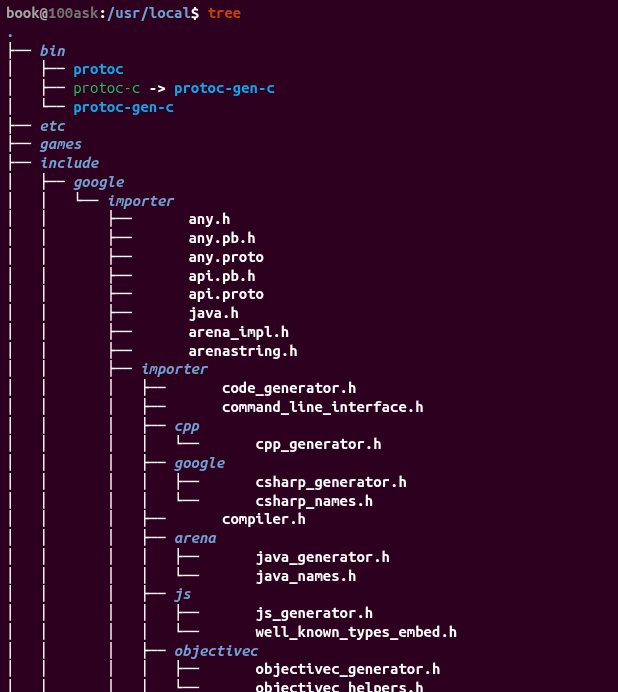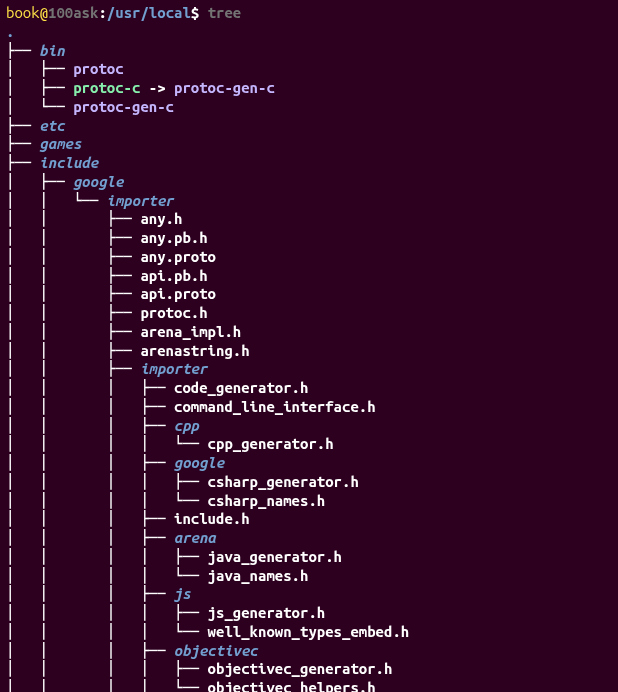--- a/index.html
+++ b/index.html
@@ -13,63 +13,64 @@
       font-size: 15px;
       line-height: 1.25;
       color: #ffffff;
       padding: 4px 6px;
       width: 618px;
       height: 692px;
       overflow: hidden;
       font-weight: bold;
     }
     .prompt-user {
-      color: #fde047;
-      font-weight: normal;
+      color: #a3a3a3;
+      font-weight: bold;
     }
     .prompt-host {
       color: #737373;
       font-weight: bold;
     }
     .prompt-colon {
       color: #ffffff;
       font-weight: bold;
     }
     .prompt-path {
       color: #729fcf;
       font-weight: bold;
       margin-top: 28px;
     }
     .prompt-dollar {
       color: #ffffff;
     }
     .command {
-      color: #737373;
+      color: #c2410c;
     }
     .tree-lines {
       color: #ffffff;
     }
     .dir {
       color: #729fcf;
       font-weight: bold;
       font-style: italic;
     }
     .exec {
-      color: #c4b5fd;
+      color: #0ea5e9;
       font-weight: bold;
     }
     .symlink {
-      color: #86efac;
-      font-weight: bold;
+      color: #22c55e;
+      font-weight: normal;
     }
     .symlink-arrow {
       color: #ffffff;
     }
     .file {
       color: #ffffff;
+      margin-left: 48px;
     }
     .dot {
       color: #729fcf;
       font-weight: bold;
     }
     pre {
       font-family: inherit;
       white-space: pre;
     }
   </style>
@@ -85,32 +86,32 @@
 <span class="tree-lines">├── </span><span class="dir">etc</span>
 <span class="tree-lines">├── </span><span class="dir">games</span>
 <span class="tree-lines">├── </span><span class="dir">include</span>
 <span class="tree-lines">│   ├── </span><span class="dir">google</span>
 <span class="tree-lines">│   │   └── </span><span class="dir">importer</span>
 <span class="tree-lines">│   │       ├── </span><span class="file">any.h</span>
 <span class="tree-lines">│   │       ├── </span><span class="file">any.pb.h</span>
 <span class="tree-lines">│   │       ├── </span><span class="file">any.proto</span>
 <span class="tree-lines">│   │       ├── </span><span class="file">api.pb.h</span>
 <span class="tree-lines">│   │       ├── </span><span class="file">api.proto</span>
-<span class="tree-lines">│   │       ├── </span><span class="file">protoc.h</span>
+<span class="tree-lines">│   │       ├── </span><span class="file">java.h</span>
 <span class="tree-lines">│   │       ├── </span><span class="file">arena_impl.h</span>
 <span class="tree-lines">│   │       ├── </span><span class="file">arenastring.h</span>
 <span class="tree-lines">│   │       ├── </span><span class="dir">importer</span>
 <span class="tree-lines">│   │       │   ├── </span><span class="file">code_generator.h</span>
 <span class="tree-lines">│   │       │   ├── </span><span class="file">command_line_interface.h</span>
 <span class="tree-lines">│   │       │   ├── </span><span class="dir">cpp</span>
 <span class="tree-lines">│   │       │   │   └── </span><span class="file">cpp_generator.h</span>
 <span class="tree-lines">│   │       │   ├── </span><span class="dir">google</span>
 <span class="tree-lines">│   │       │   │   ├── </span><span class="file">csharp_generator.h</span>
 <span class="tree-lines">│   │       │   │   └── </span><span class="file">csharp_names.h</span>
-<span class="tree-lines">│   │       │   ├── </span><span class="file">include.h</span>
+<span class="tree-lines">│   │       │   ├── </span><span class="file">compiler.h</span>
 <span class="tree-lines">│   │       │   ├── </span><span class="dir">arena</span>
 <span class="tree-lines">│   │       │   │   ├── </span><span class="file">java_generator.h</span>
 <span class="tree-lines">│   │       │   │   └── </span><span class="file">java_names.h</span>
 <span class="tree-lines">│   │       │   ├── </span><span class="dir">js</span>
 <span class="tree-lines">│   │       │   │   ├── </span><span class="file">js_generator.h</span>
 <span class="tree-lines">│   │       │   │   └── </span><span class="file">well_known_types_embed.h</span>
 <span class="tree-lines">│   │       │   ├── </span><span class="dir">objectivec</span>
 <span class="tree-lines">│   │       │   │   ├── </span><span class="file">objectivec_generator.h</span>
 <span class="tree-lines">│   │       │   │   └── </span><span class="file">objectivec_helpers.h</span>
 </pre>

